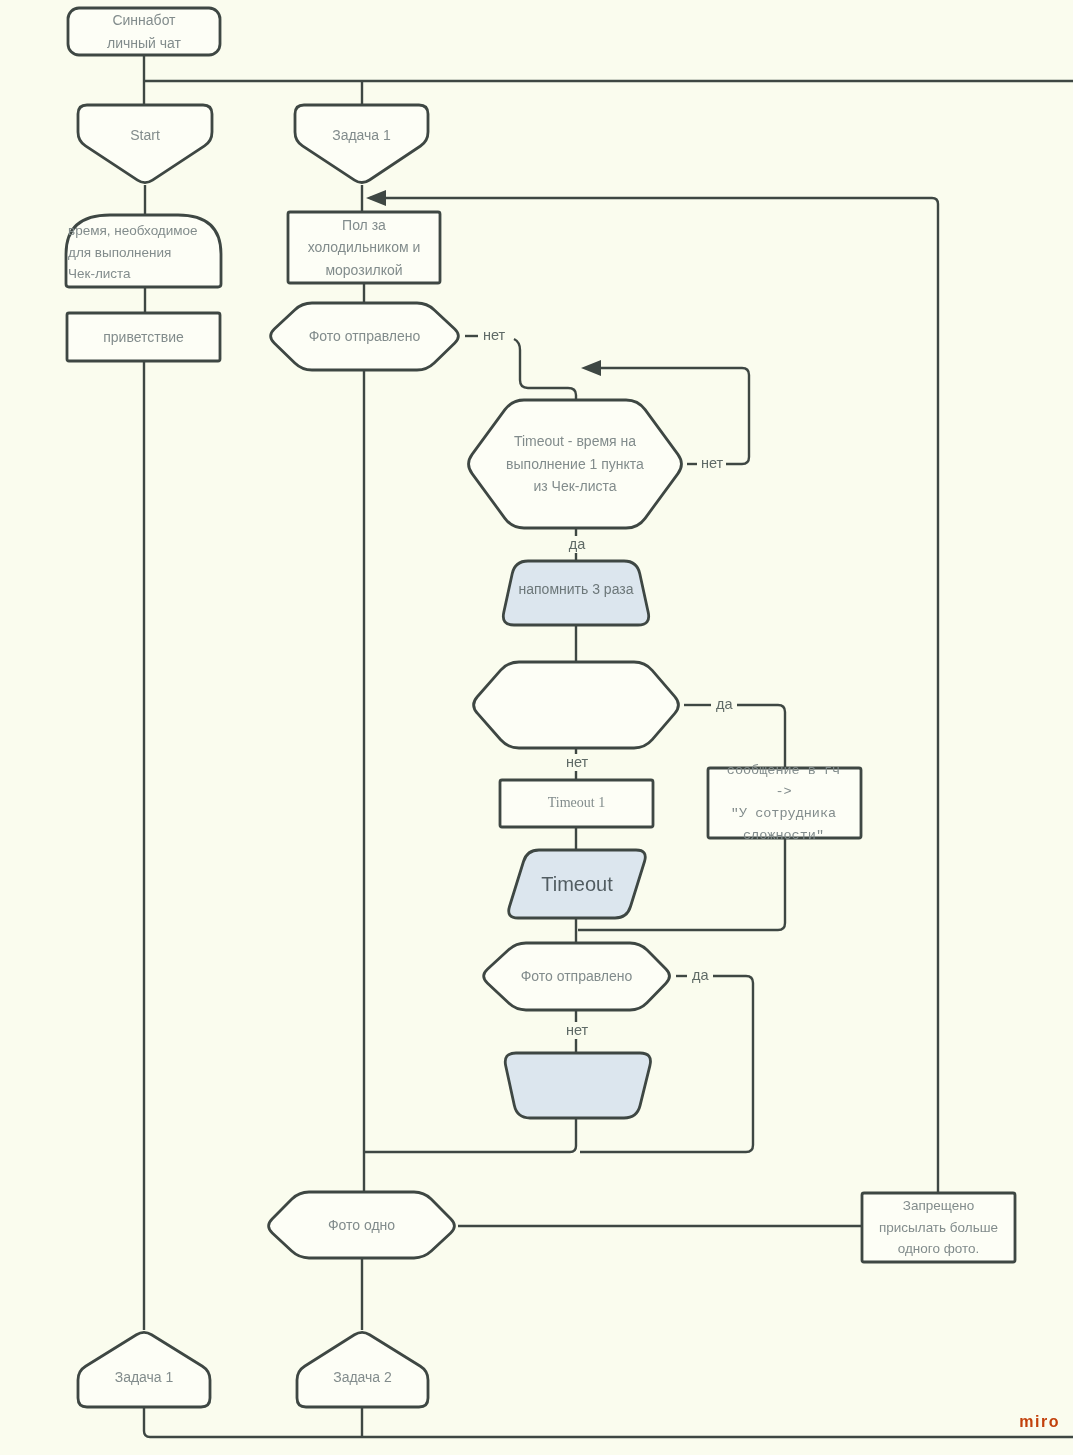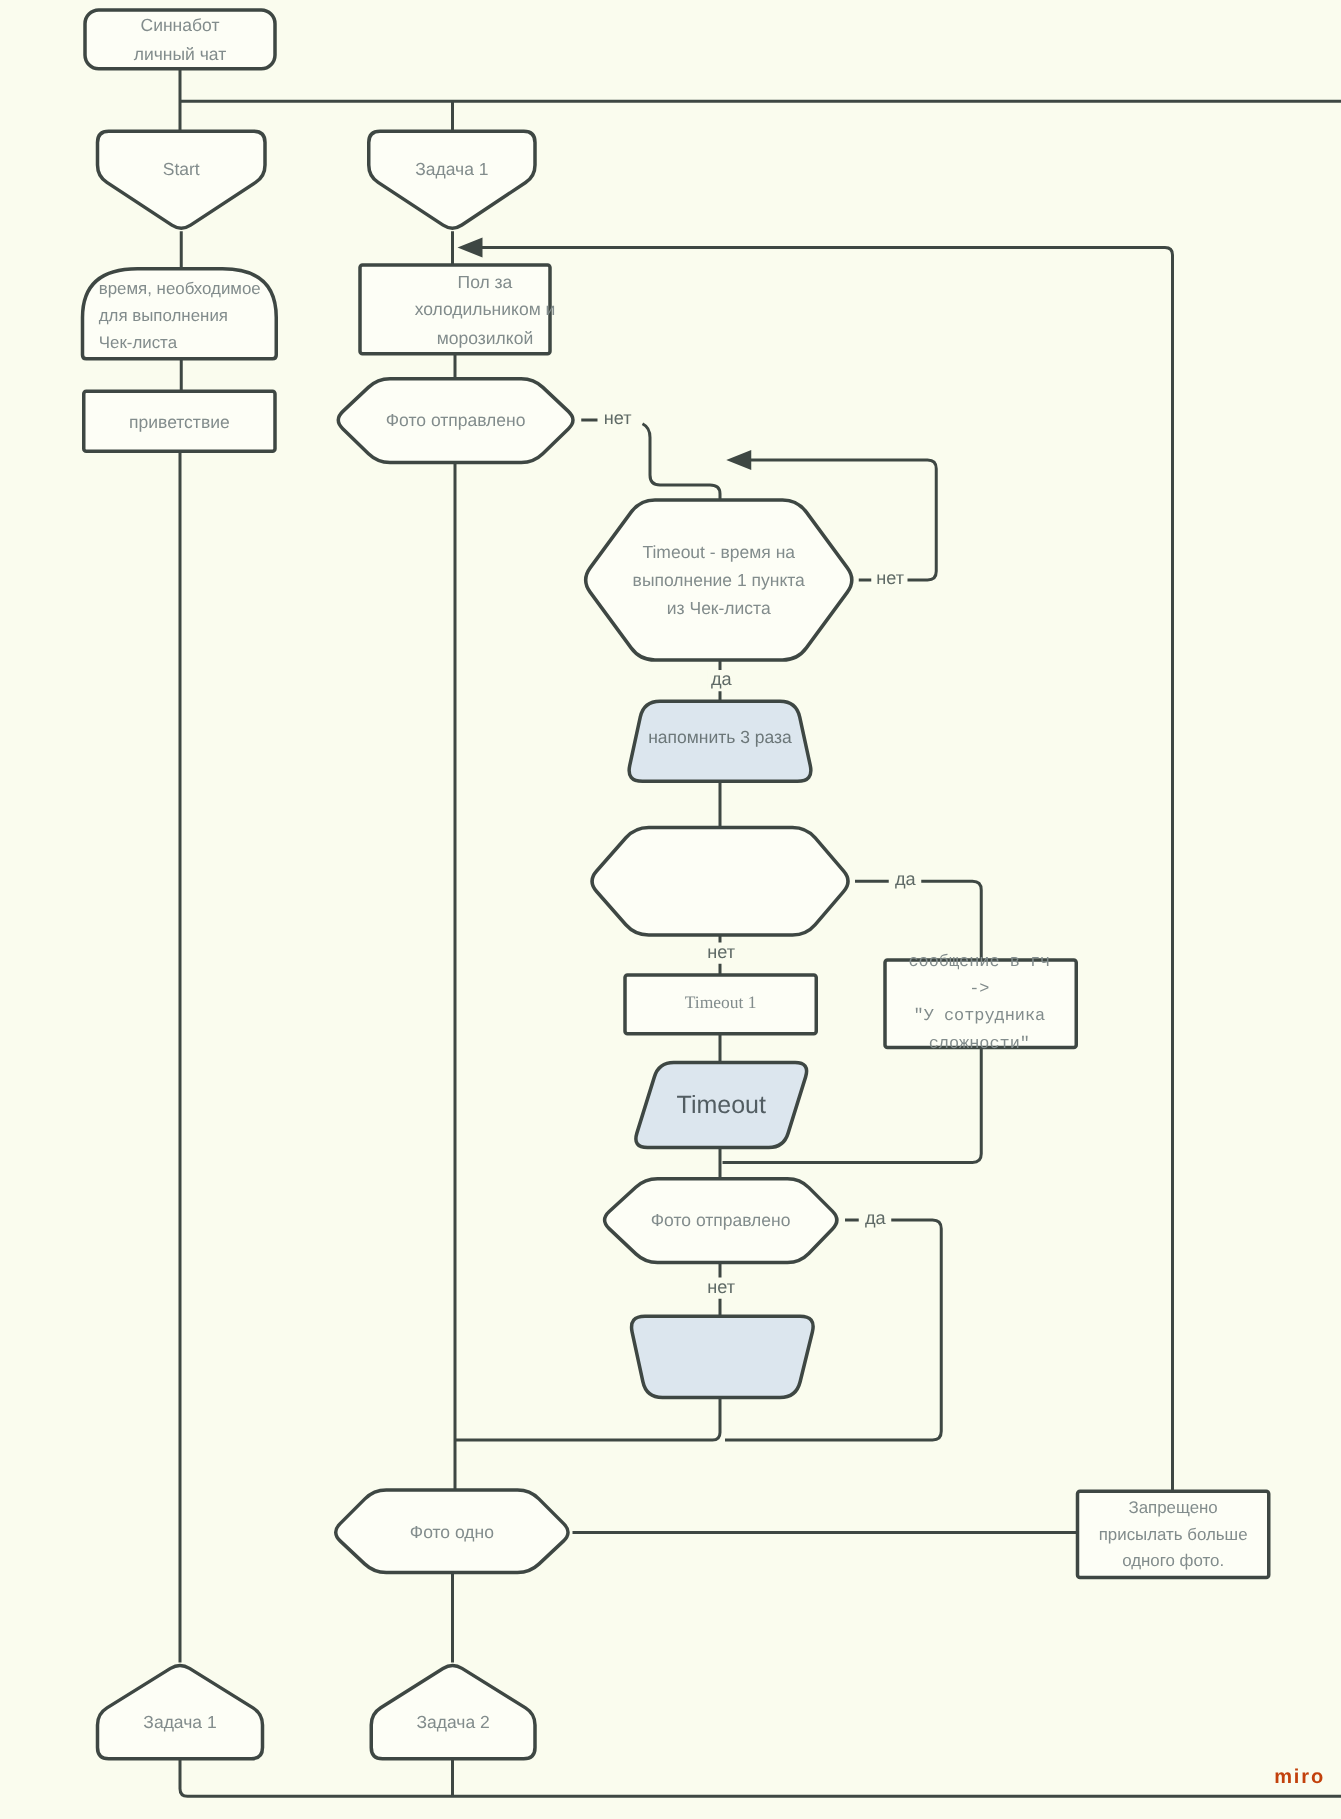--- a/index.html
+++ b/index.html
@@ -22,21 +22,21 @@
   .connector{fill:none;stroke:var(--stroke);stroke-width:2.4;}
   .shape{fill:var(--fill);stroke:var(--stroke);stroke-width:2.8;stroke-linejoin:round;}
   .shape.blue{fill:var(--blue);}
   .arrowhead{fill:var(--stroke);stroke:none;}
   .node-label{
     position:absolute;display:flex;align-items:center;justify-content:center;
     text-align:center;white-space:pre-line;color:var(--text);
     font-size:14px;line-height:1.6;pointer-events:none;
   }
   .node-label.small{font-size:13.5px;}
-  .node-label.left-align{justify-content:flex-start;text-align:left;padding-left:13px;box-sizing:border-box;}
+  .node-label.left-align{justify-content:flex-start;text-align:left;padding-left:2px;box-sizing:border-box;}
   .node-label.bottom{align-items:flex-end;padding-bottom:25px;box-sizing:border-box;color:#6c7779;}
   .node-label.big{font-size:20px;color:#525d62;}
   .edge-label{
     position:absolute;color:var(--edge-text);font-size:14.5px;line-height:17px;
     background:var(--bg);padding:0 3px;
   }
   .edge-label.centered{transform:translateX(-50%);}
   .watermark{
     position:absolute;right:13px;bottom:24px;
     color:#c2410c;font-size:16px;font-weight:700;letter-spacing:1.5px;
@@ -108,21 +108,21 @@
   </svg>
 
   <div class="node-label" style="left:68px;top:8px;width:152px;height:47px;">Синнабот
 личный чат</div>
   <div class="node-label" style="left:78px;top:103px;width:134px;height:64px;">Start</div>
   <div class="node-label" style="left:295px;top:103px;width:133px;height:64px;">Задача 1</div>
   <div class="node-label small left-align" style="left:66px;top:218px;width:156px;height:69px;">время, необходимое
 для выполнения
 Чек-листа</div>
   <div class="node-label" style="left:67px;top:313px;width:153px;height:48px;">приветствие</div>
-  <div class="node-label" style="left:288px;top:212px;width:152px;height:71px;padding-left:24px;">Пол за
+  <div class="node-label" style="left:288px;top:212px;width:152px;height:71px;">Пол за
 холодильником и
 морозилкой</div>
   <div class="node-label" style="left:267px;top:303px;width:195px;height:67px;">Фото отправлено</div>
   <div class="node-label" style="left:465px;top:400px;width:220px;height:128px;">Timeout - время на
 выполнение 1 пункта
 из Чек-листа</div>
   <div class="node-label bottom" style="left:501px;top:561px;width:150px;height:64px;">напомнить 3 раза</div>
   <div class="node-label" style="left:500px;top:780px;width:153px;height:47px;font-family:Liberation Serif, serif;">Timeout 1</div>
   <div class="node-label big" style="left:506px;top:850px;width:142px;height:68px;">Timeout</div>
   <div class="node-label small" style="left:720px;top:768px;width:127px;height:70px;font-family:Liberation Mono, monospace;">сообщение в гч -&gt;

